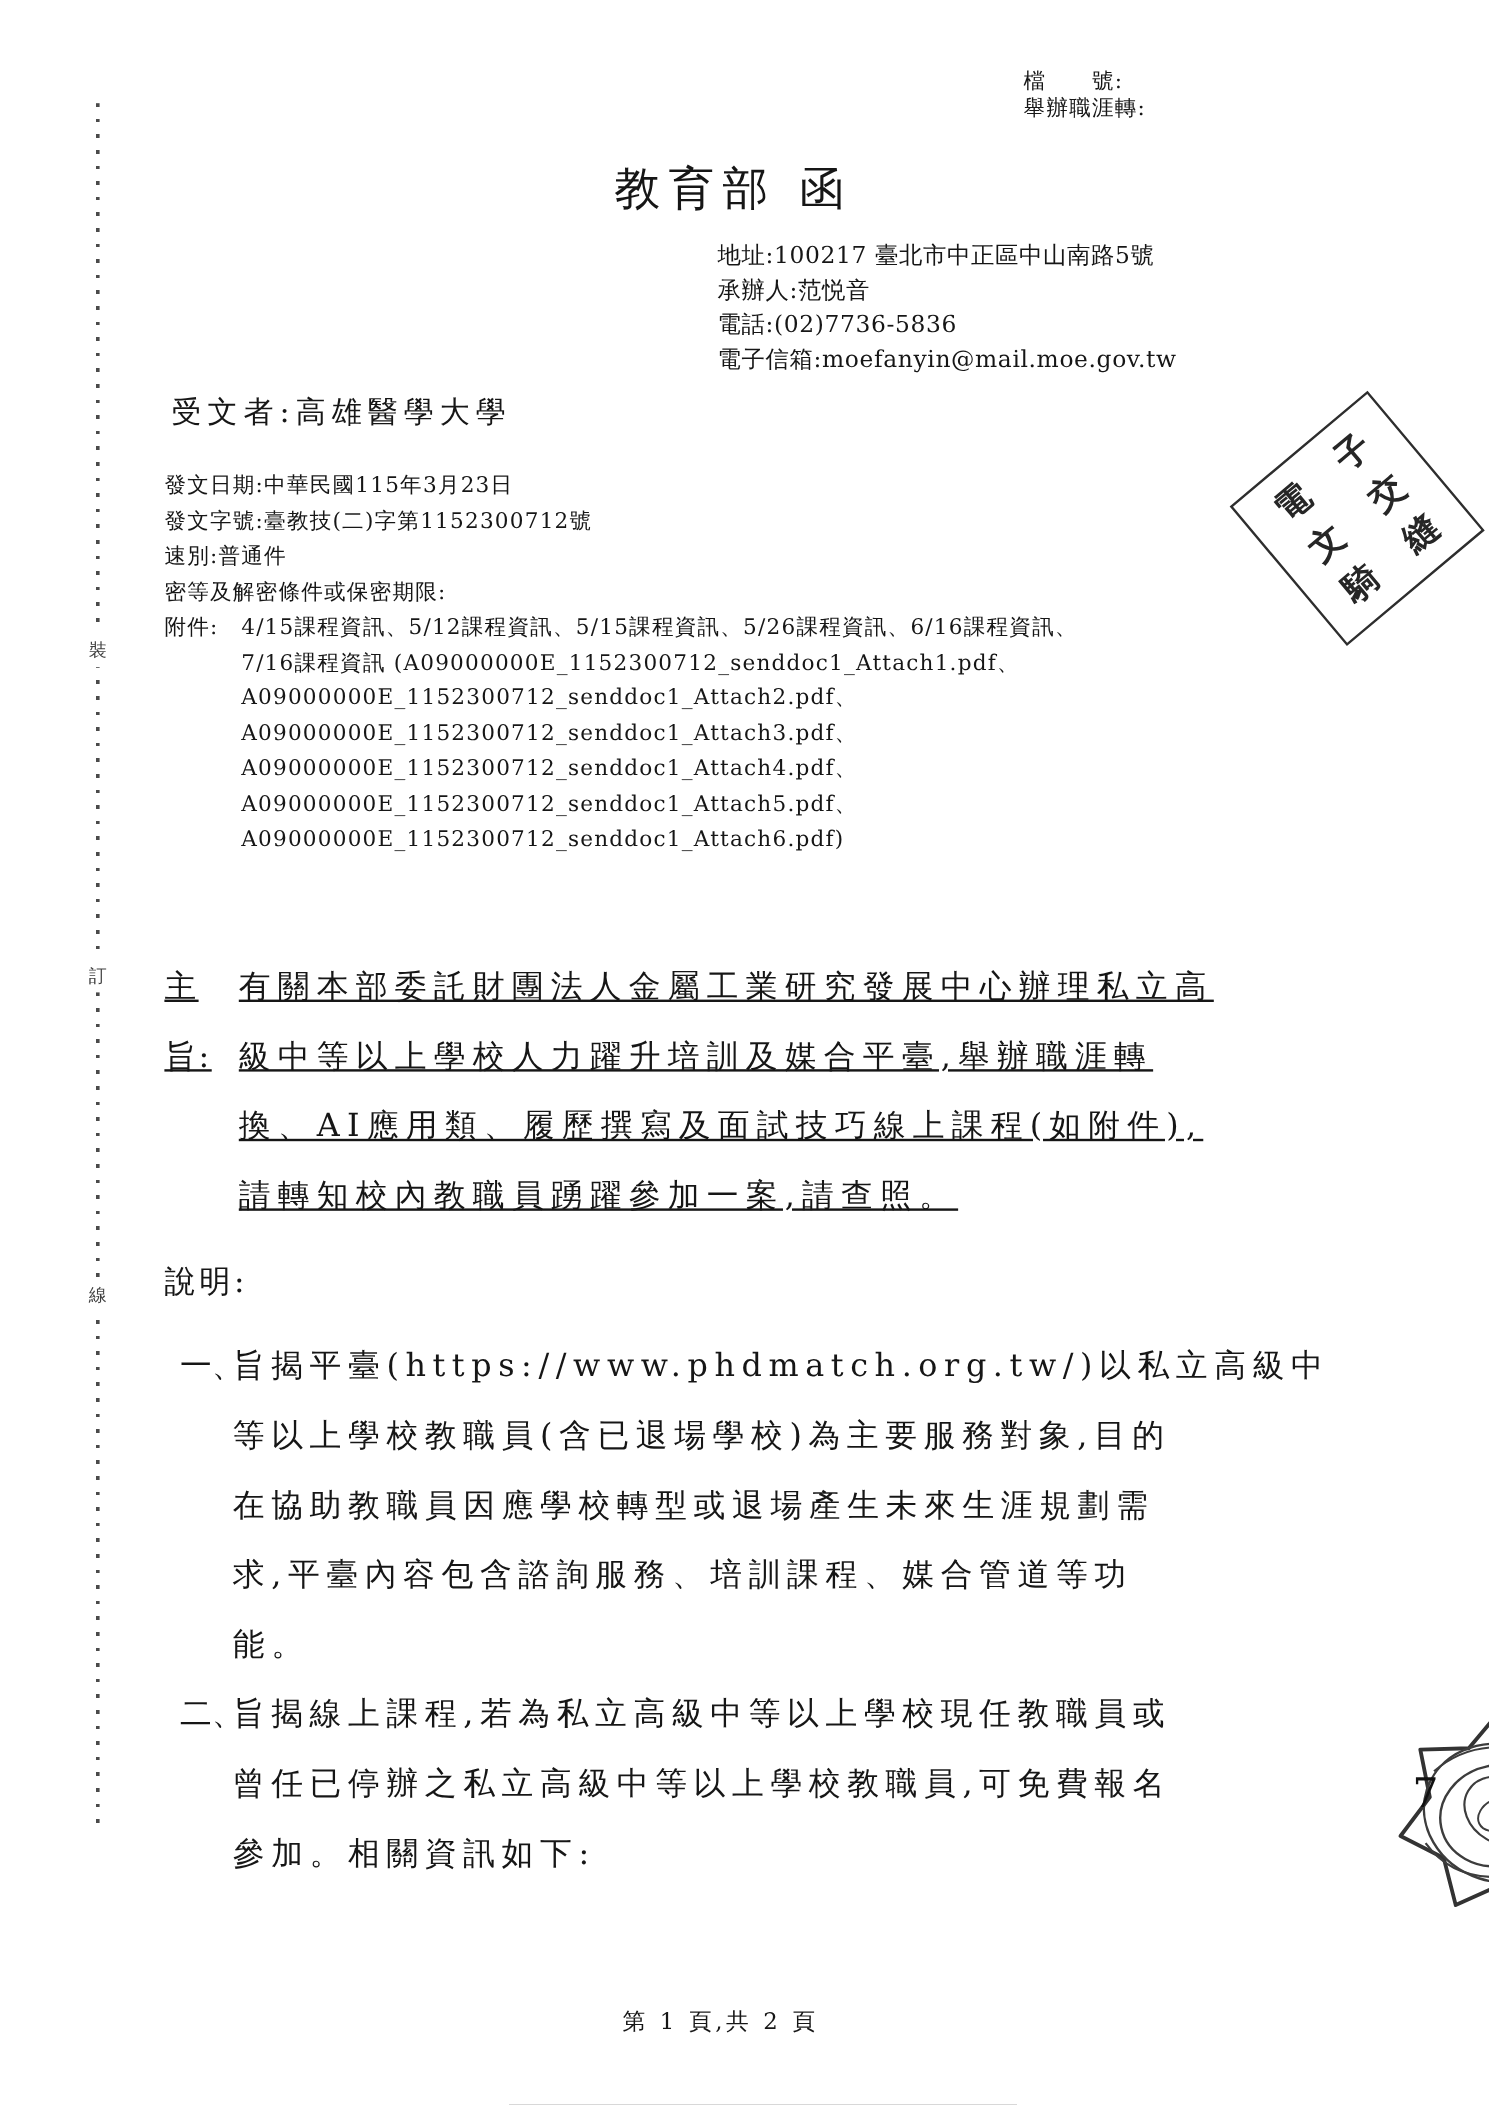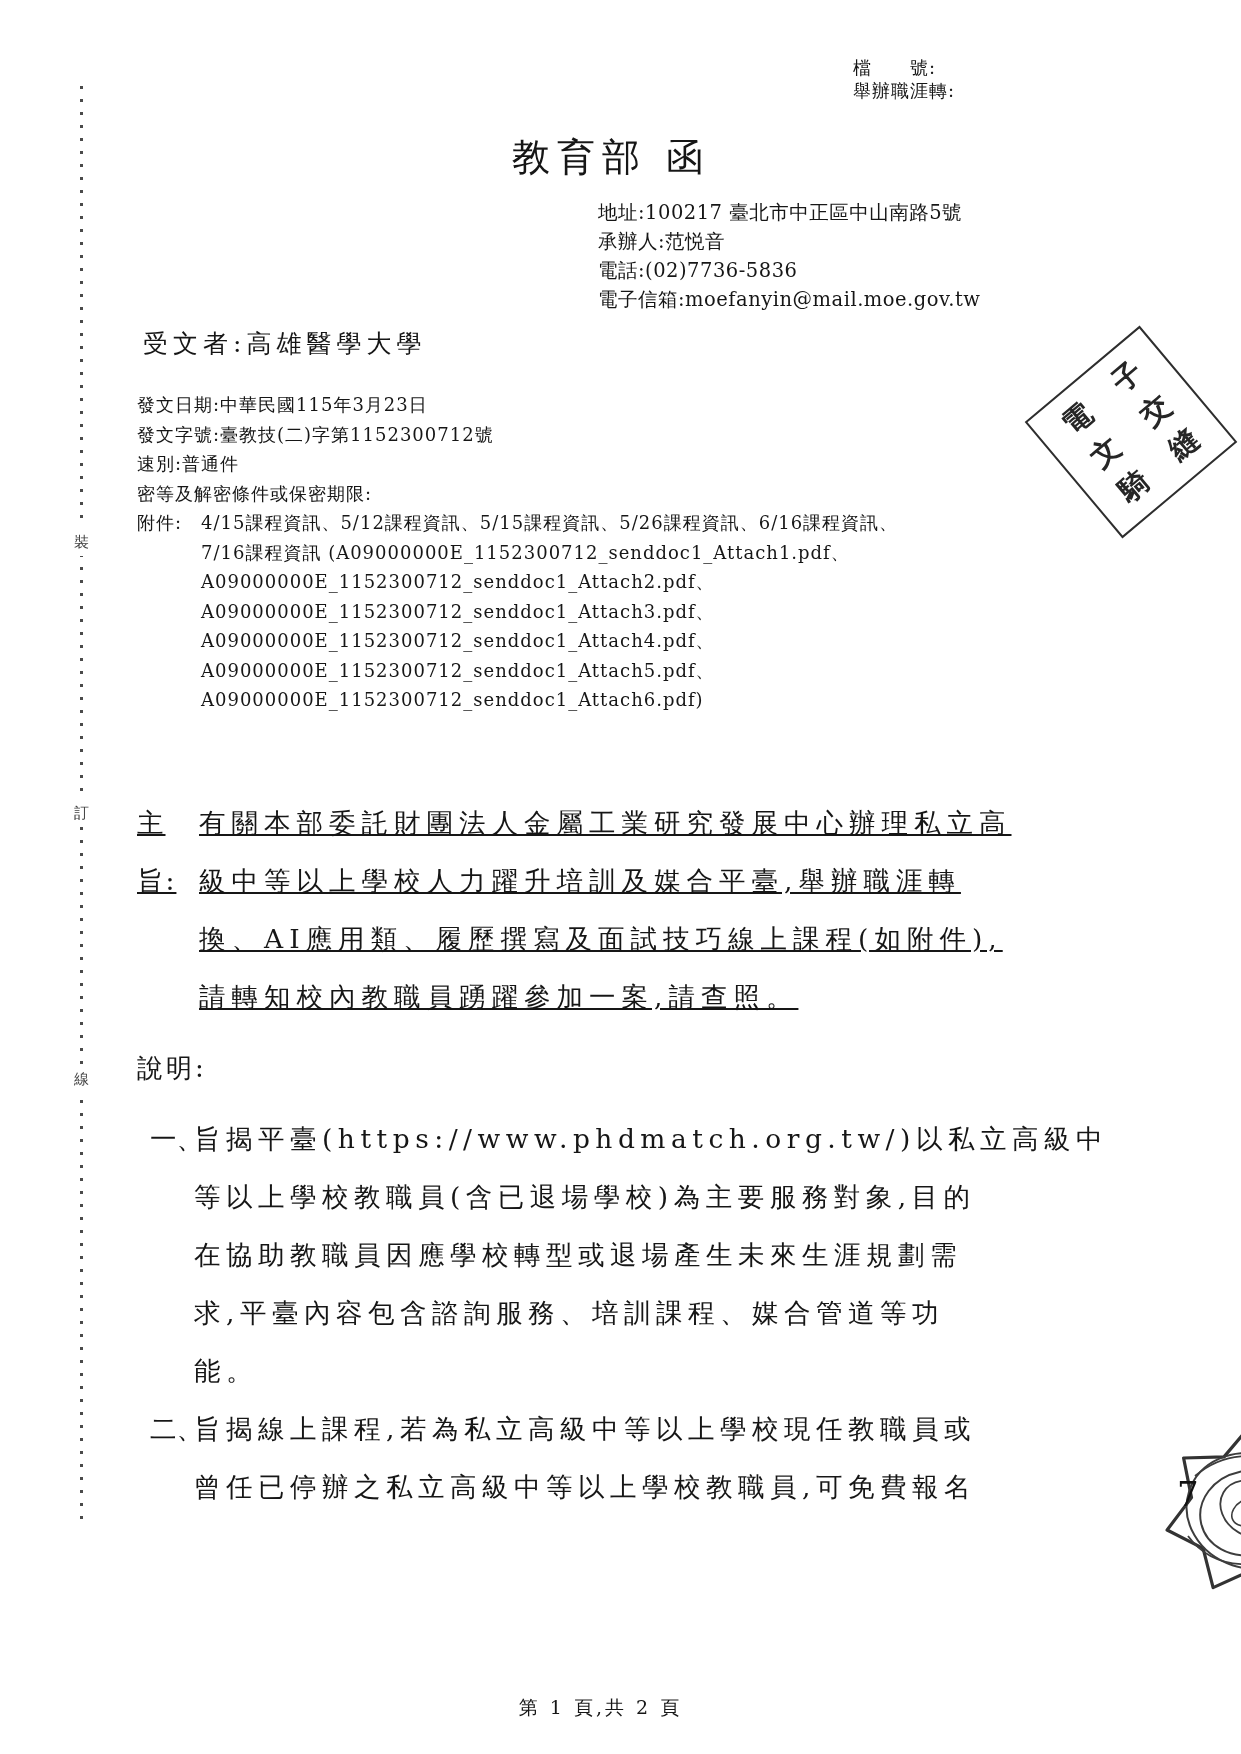--- a/index.html
+++ b/index.html
@@ -19,21 +19,21 @@
   .subject-block{left:137px;top:794px;display:flex;font-size:26.5px;text-decoration:underline;}
   .subject-label{flex:none;width:62px;line-height:58px;letter-spacing:2px;}
   .big-lines div{line-height:58px;white-space:nowrap;}
   .subject-lines{letter-spacing:6px;}
   .explain-heading{left:137px;top:1051px;font-size:26px;letter-spacing:3px;}
   .item{display:flex;font-size:26.5px;}
   .item-1{left:150px;top:1110px;}
   .item-2{left:150px;top:1400px;}
   .item-label{flex:none;width:44px;line-height:58px;}
   .item-lines{letter-spacing:5.5px;}
-  .page-footer{left:0;right:40px;top:1672px;text-align:center;font-size:19px;letter-spacing:3px;margin-top:23px;}
+  .page-footer{left:0;right:40px;top:1672px;text-align:center;font-size:19px;letter-spacing:3px;}
   .margin-dots{left:80px;top:86px;width:3px;height:1442px;
     background:repeating-linear-gradient(to bottom,#4a4a4a 0 3px,transparent 3px 13px);}
   .margin-mark{left:71px;width:21px;text-align:center;font-size:15px;color:#3f3f3f;
     background:#fff;padding:6px 0;line-height:16px;}
   .mark-1{top:528px;}
   .mark-2{top:799px;}
   .mark-3{top:1065px;}
   .corner-stamp{
     left:1056px;top:356px;width:150px;height:152px;box-sizing:border-box;
     border:2.5px solid #2e2e2e;transform:rotate(-40deg);
@@ -108,20 +108,21 @@
       <div>求,平臺內容包含諮詢服務、培訓課程、媒合管道等功</div>
       <div>能。</div>
     </div>
   </div>
 
   <div class="abs item item-2">
     <div class="item-label">二、</div>
     <div class="big-lines item-lines">
       <div>旨揭線上課程,若為私立高級中等以上學校現任教職員或</div>
       <div>曾任已停辦之私立高級中等以上學校教職員,可免費報名</div>
+      <div>參加。相關資訊如下:</div>
     </div>
   </div>
 
   <div class="abs corner-stamp">
     <span>電</span>
     <span>子</span>
     <span>文</span>
     <span>交</span>
     <span>騎</span>
     <span>縫</span>

